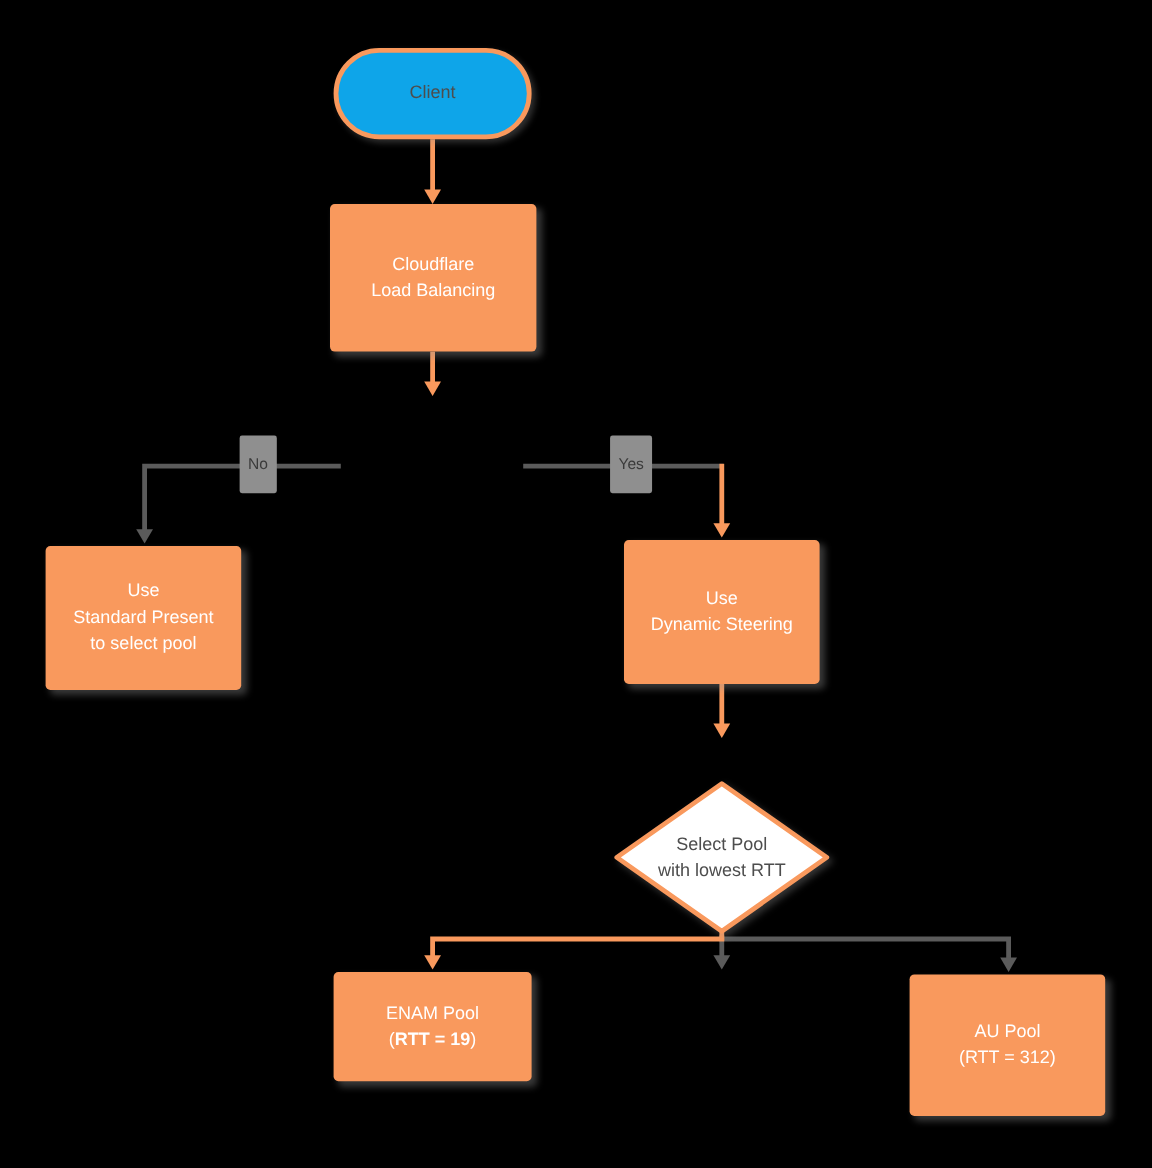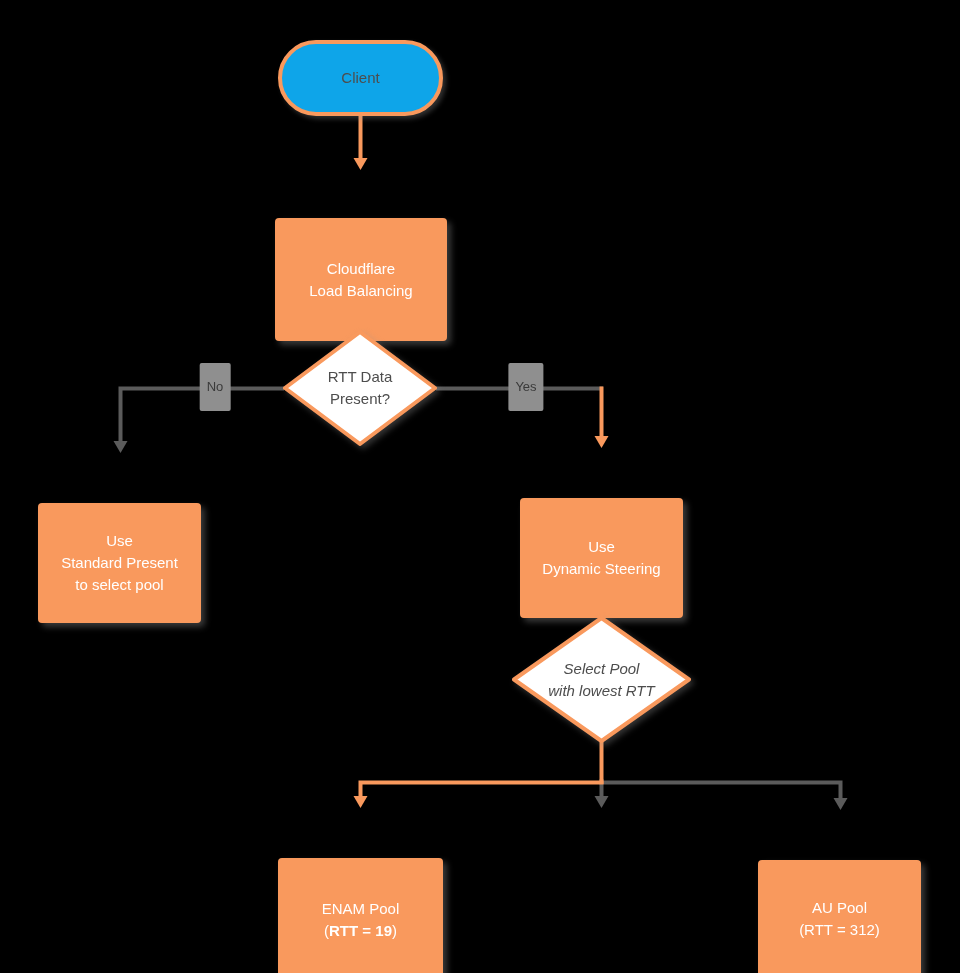--- a/index.html
+++ b/index.html
@@ -22,21 +22,20 @@
   .edge-g{stroke:var(--gray);stroke-width:4;fill:none;stroke-linejoin:miter;}
   .head-o{fill:var(--orange);stroke:none;}
   .head-g{fill:var(--gray);stroke:none;}
   .node{
     position:absolute;display:flex;flex-direction:column;align-items:center;justify-content:center;
     text-align:center;font-size:15px;line-height:22px;
   }
   .box{
     background:var(--orange);color:var(--ink-light);border-radius:4px;
     box-shadow:4px 4px 6px rgba(150,150,150,.38);
-    margin-top:48px;
   }
   .pill{
     background:#0ea5e9;border:4px solid var(--orange);border-radius:40px;
     color:var(--ink-dark);box-shadow:3px 3px 5px rgba(150,150,150,.32);
   }
   .diamond-wrap{position:absolute;}
   .diamond-wrap svg{display:block;filter:drop-shadow(3px 3px 3px rgba(150,150,150,.35));}
   .diamond-shape{fill:#ffffff;stroke:var(--orange);stroke-width:4;stroke-linejoin:round;}
   .diamond-text{
     position:absolute;left:0;top:0;right:0;bottom:0;
@@ -87,55 +86,46 @@
 
   <div class="node pill" style="left:278px;top:40px;width:165px;height:76px;">
     <div>Client</div>
   </div>
 
   <div class="node box" style="left:275px;top:170px;width:172px;height:123px;">
     <div>Cloudflare</div>
     <div>Load Balancing</div>
   </div>
 
-  <div class="diamond-wrap" style="left:282px;top:329px;width:156px;height:118px;">
-    <svg width="156" height="118" viewBox="0 0 156 118">
-      <polygon class="diamond-shape" points="78,3 153,59 78,115 3,59"></polygon>
-    </svg>
-    <div class="diamond-text">
-      <div>RTT Data</div>
-      <div>Present?</div>
-    </div>
-  </div>
 
   <span class="edge-label" style="left:215px;top:387px;">No</span>
   <span class="edge-label" style="left:526px;top:387px;">Yes</span>
 
   <div class="node box" style="left:38px;top:455px;width:163px;height:120px;">
     <div>Use</div>
     <div>Standard Present</div>
     <div>to select pool</div>
   </div>
 
   <div class="node box" style="left:520px;top:450px;width:163px;height:120px;">
     <div>Use</div>
     <div>Dynamic Steering</div>
   </div>
 
-  <div class="diamond-wrap" style="left:511px;top:615px;width:181px;height:129px;font-style:italic;">
+  <div class="diamond-wrap" style="left:511px;top:650px;width:181px;height:129px;">
     <svg width="181" height="129" viewBox="0 0 181 129">
       <polygon class="diamond-shape" points="90.5,3 178,64.5 90.5,126 3,64.5"></polygon>
     </svg>
     <div class="diamond-text">
       <div>Select Pool</div>
       <div>with lowest RTT</div>
     </div>
   </div>
 
-  <div class="node box" style="left:278px;top:810px;width:165px;height:123px;align-items:center;">
+  <div class="node box" style="left:278px;top:810px;width:165px;height:91px;align-items:center;">
     <div>ENAM Pool</div>
     <div><span>(</span><span class="bold">RTT = 19</span><span>)</span></div>
   </div>
 
 
   <div class="node box" style="left:758px;top:812px;width:163px;height:118px;">
     <div>AU Pool</div>
     <div>(RTT = 312)</div>
   </div>
 

